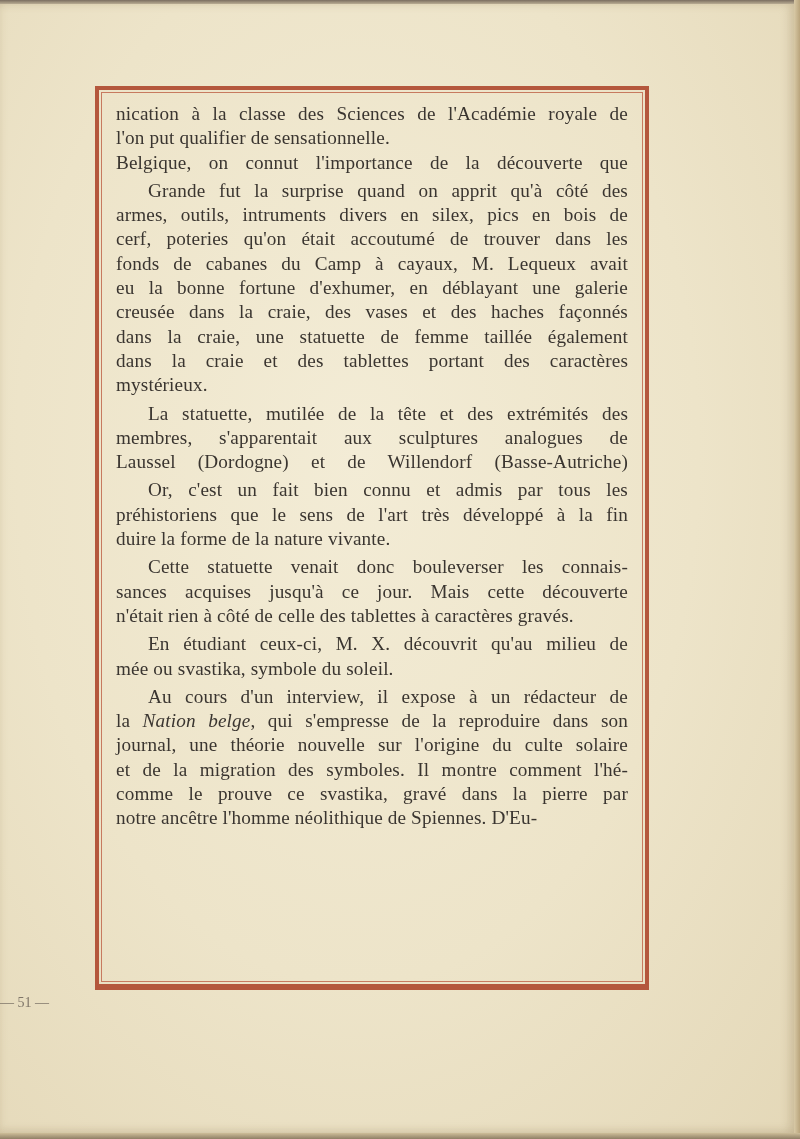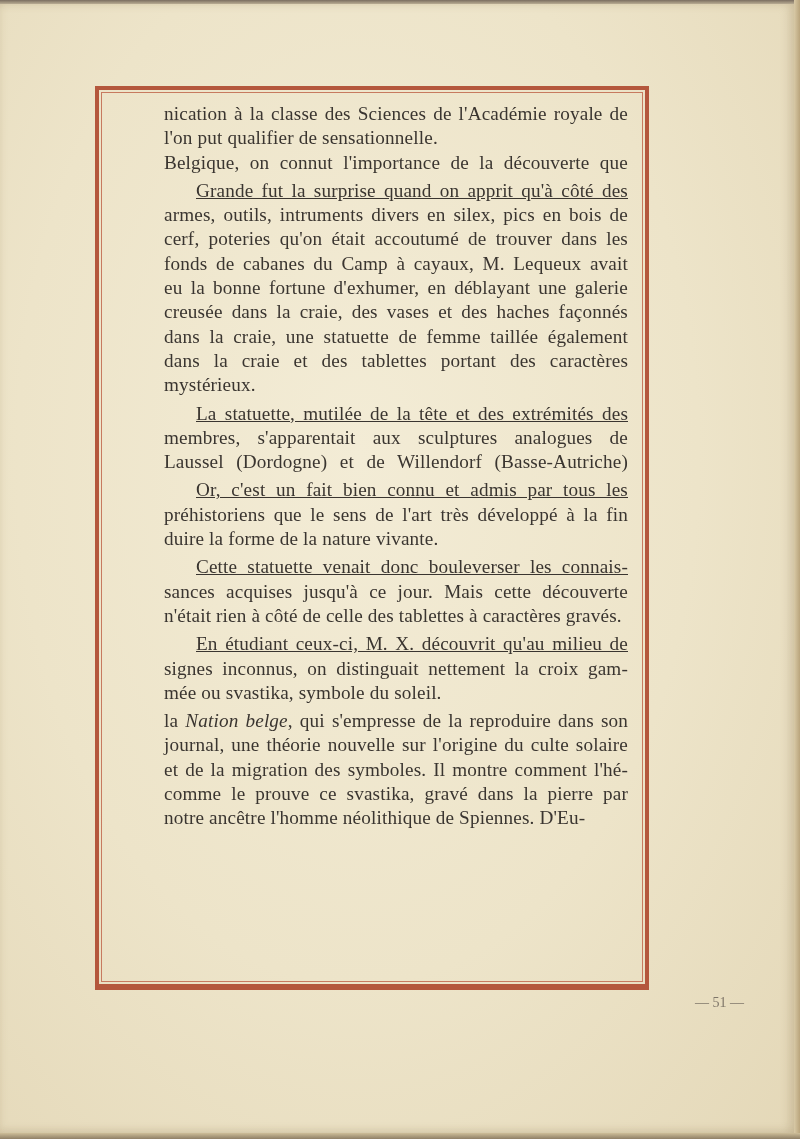--- a/index.html
+++ b/index.html
@@ -69,41 +69,39 @@
       color: #3a3530;
       text-align: justify;
       letter-spacing: 0.15px;
     }
     .line {
       display: block;
       white-space: nowrap;
       text-align-last: justify;
       text-align: justify;
       height: 24.3px;
-      margin-left: 48px;
     }
     .line.last {
       text-align-last: left;
     }
     .para-gap {
       height: 4px;
     }
     .indent {
       padding-left: 32px;
-      text-decoration: underline;
     }
     .italic {
       font-style: italic;
     }
     .page-number {
       position: absolute;
       left: 0;
       width: 744px;
       top: 995px;
-      text-align: right;
+      text-align: left;
       font-family: "Liberation Serif", serif;
       font-size: 14px;
       color: #7e7568;
     }
   </style>
 </head>
 <body>
 
 <div class="top-edge"></div>
 <div class="page"></div>
@@ -146,25 +144,25 @@
     </div>
     <div class="para-gap"></div>
     <div>
       <span class="line indent">Cette statuette venait donc bouleverser les connais-</span>
       <span class="line">sances acquises jusqu'à ce jour. Mais cette découverte</span>
       <span class="line last">n'était rien à côté de celle des tablettes à caractères gravés.</span>
     </div>
     <div class="para-gap"></div>
     <div>
       <span class="line indent">En étudiant ceux-ci, M. X. découvrit qu'au milieu de</span>
-      <span class="line">signes inconnus, on distinguait nettement la croix gam-</span>
       <span class="line last">mée ou svastika, symbole du soleil.</span>
     </div>
     <div class="para-gap"></div>
     <div>
+      <span class="line indent">Au cours d'un interview, il expose à un rédacteur de</span>
       <span class="line"><span>la </span><span class="italic">Nation belge</span><span>, qui s'empresse de la reproduire dans son</span></span>
       <span class="line">journal, une théorie nouvelle sur l'origine du culte solaire</span>
       <span class="line">et de la migration des symboles. Il montre comment l'hé-</span>
       <span class="line">comme le prouve ce svastika, gravé dans la pierre par</span>
       <span class="line last">notre ancêtre l'homme néolithique de Spiennes. D'Eu-</span>
     </div>
   </div>
 
 <div class="page-number">— 51 —</div>
 

